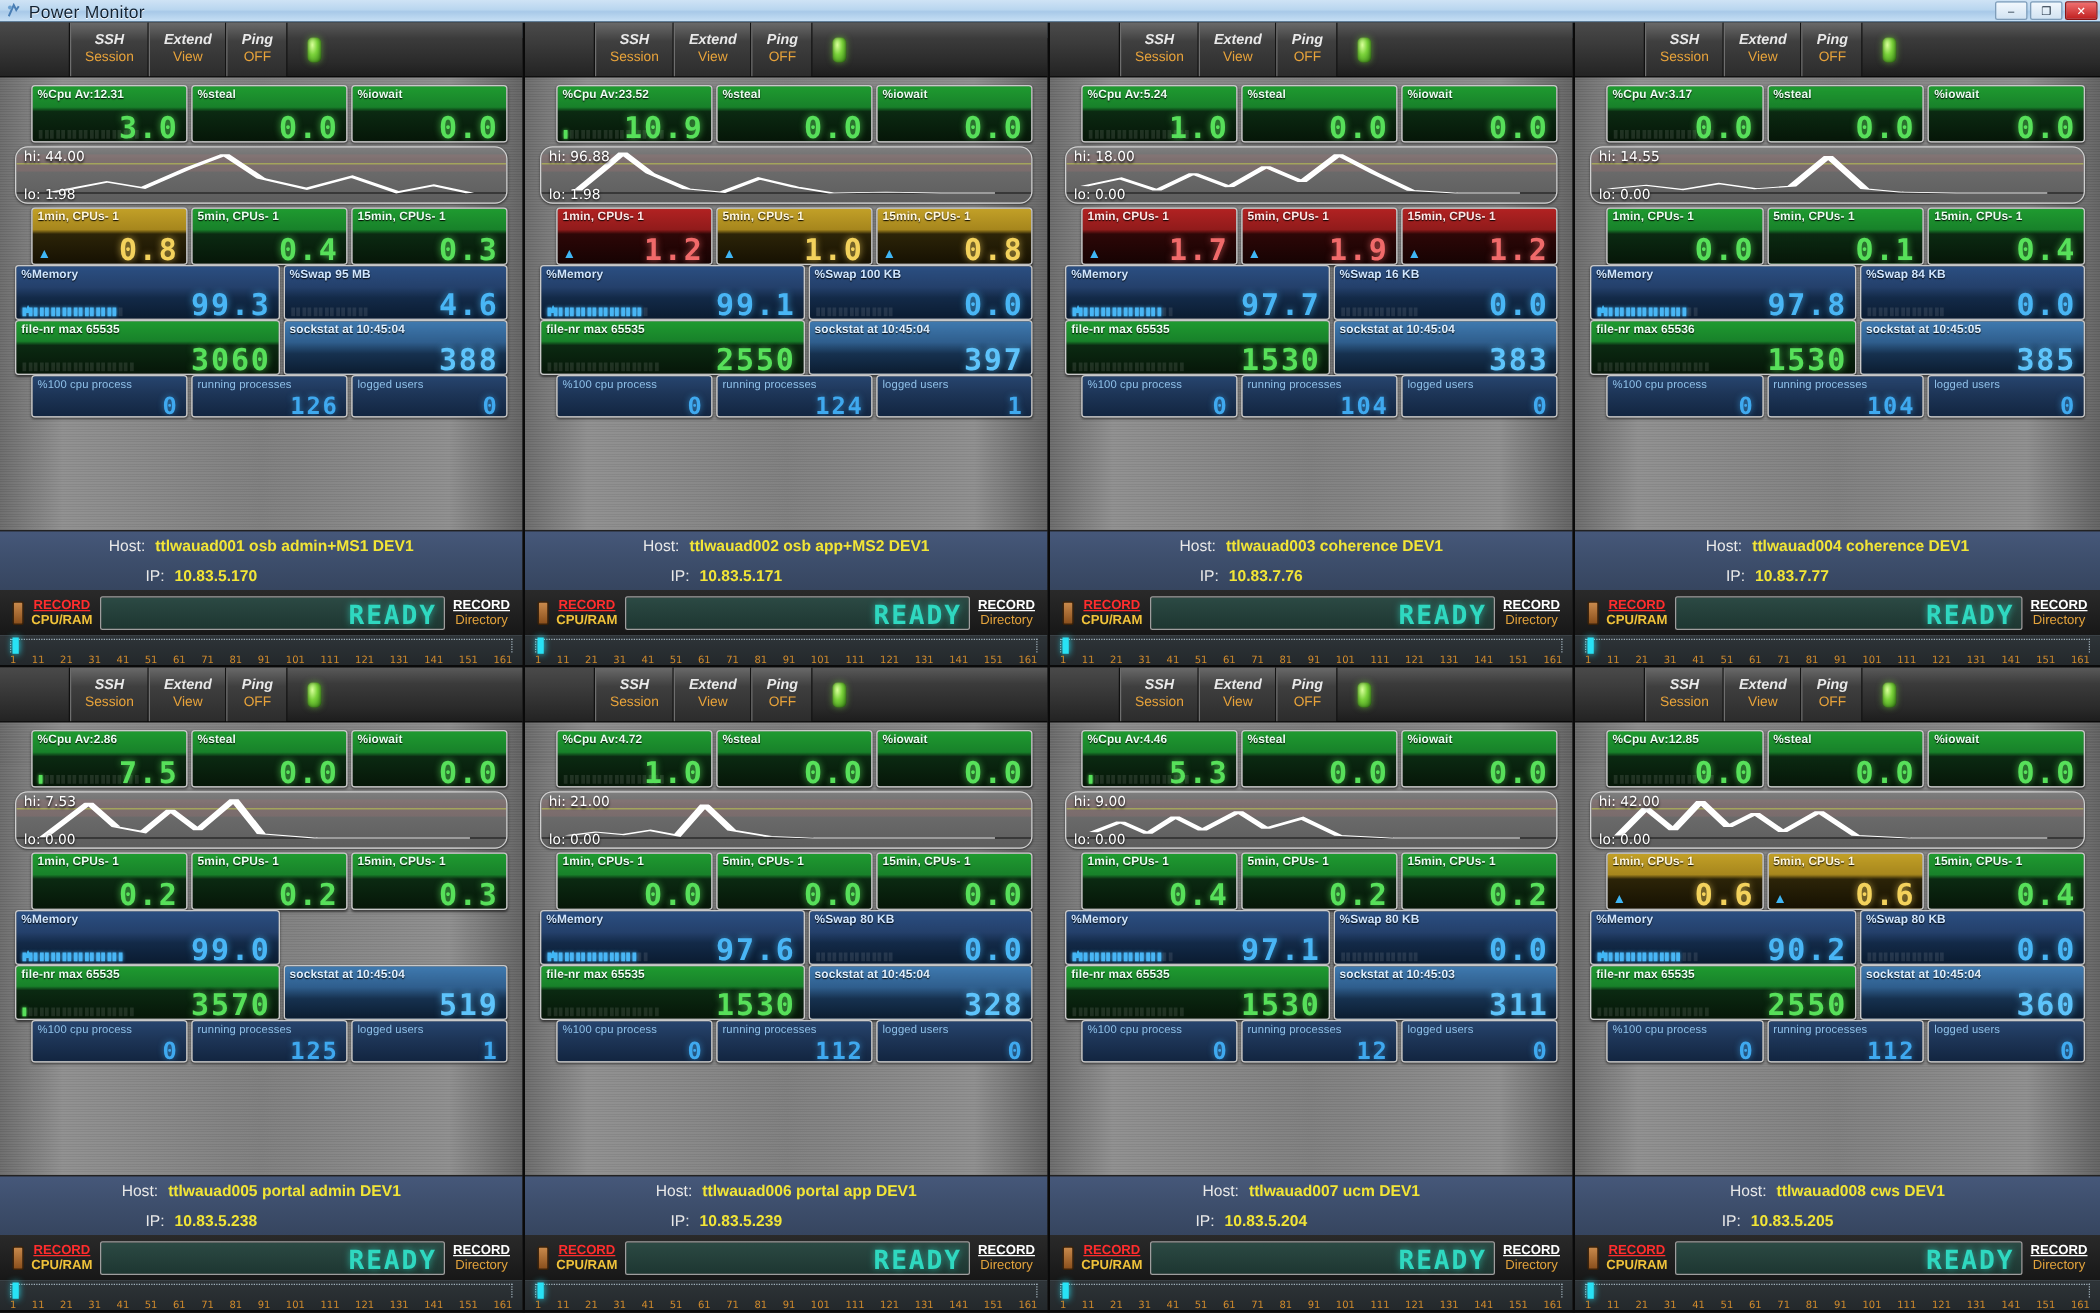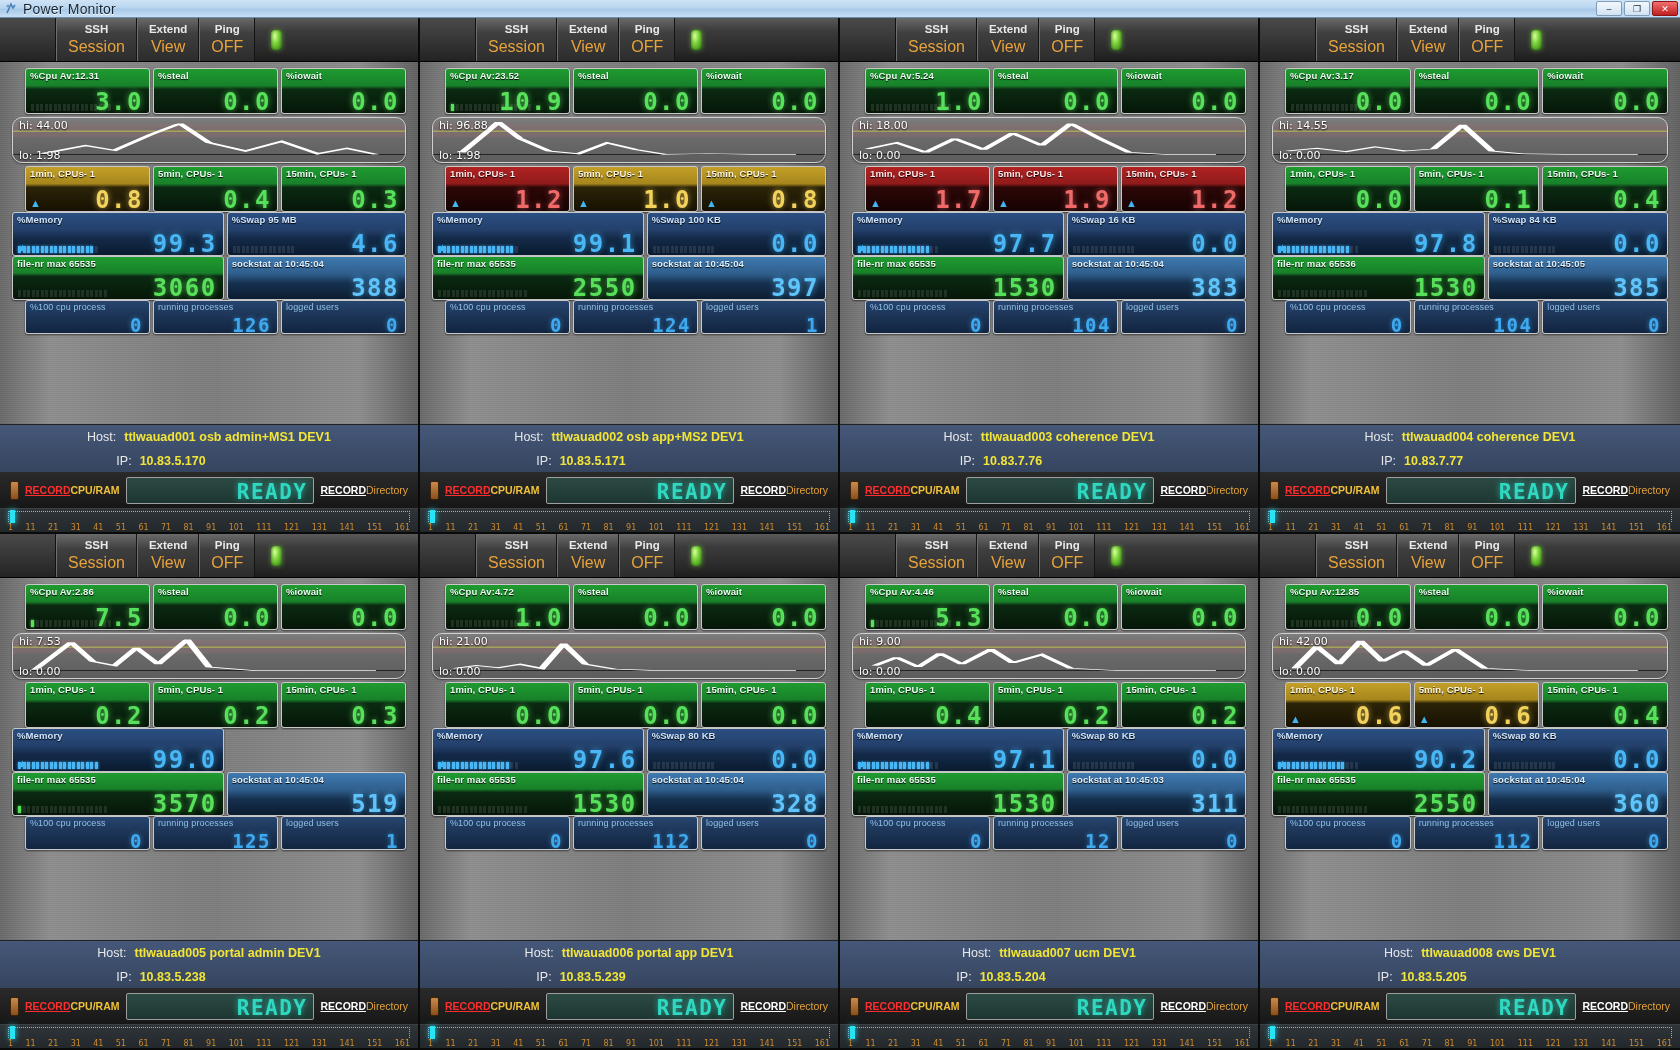--- a/index.html
+++ b/index.html
@@ -43,22 +43,22 @@
   .menubar{ height:44px; flex:0 0 auto; position:relative;
     background:linear-gradient(180deg,#5a5a5a 0%,#3b3b3b 30%,#2a2a2a 75%,#1d1d1d 100%);
     border-bottom:1px solid #000;
     display:flex; align-items:center; }
   .menubar .mleft{ width:56px; height:100%;
     background:linear-gradient(180deg,#4a4a4a,#232323); border-right:1px solid #111;}
   .menuitem{ height:100%; display:flex; flex-direction:column; align-items:center; justify-content:center;
     padding:0 11px; line-height:1.25; position:relative;}
   .menuitem.raised{ background:linear-gradient(180deg,#6a6a6a 0%,#3f3f3f 35%,#2c2c2c 100%);
     border-left:1px solid #6e6e6e; border-right:1px solid #141414;}
-  .menuitem .top{ font-size:11.5px; color:#e9e9e9; font-weight:600; }
-  .menuitem .bot{ font-size:16px; color:#e8a33a; }
+  .menuitem .top{ font-size:11.5px; color:#e9e9e9; font-weight:600;font-style:italic; }
+  .menuitem .bot{ font-size:11px; color:#e8a33a; }
   .led{ width:11px; height:20px; margin-left:16px; border-radius:4px;
     background:radial-gradient(ellipse at 35% 30%, #d8ff9a 0%, #7ad23a 40%, #2f7a12 100%);
     box-shadow:0 0 5px rgba(120,220,60,.55), inset 0 0 3px rgba(0,0,0,.5);}
 
   
   .pbody{ flex:1 1 auto; position:relative;
     background:
       repeating-linear-gradient(180deg, rgba(255,255,255,.035) 0 1px, rgba(0,0,0,.035) 1px 2px),
       linear-gradient(90deg,#6a6a6a 0,#8e8e8e 12%,#7d7d7d 50%,#8d8d8d 86%,#616161 100%);
     padding:6px 12px 0 12px; }
@@ -125,21 +125,21 @@
   .hostrow .lbl{ font-size:12.5px; color:#e8e8e8; }
   .hostrow .val{ font-size:12.5px; color:#f2e536; font-weight:600; }
   .hostrow.ip .lbl{ margin-left:-96px; }
 
   
   .recbar{ flex:0 0 auto; height:36px; position:relative;
     background:linear-gradient(180deg,#2a2a2a,#171717); display:flex; align-items:center;
     padding:0 10px; gap:6px; }
   .cassette{ width:9px; height:19px; border-radius:2px;
     background:linear-gradient(180deg,#c98a4c,#8a4f1c); border:1px solid #3c2208;}
-  .reclabel{ display:flex; flex-direction:row; align-items:center; line-height:1.15; }
+  .reclabel{ display:flex; flex-direction:column; align-items:center; line-height:1.15; }
   .reclabel .a{ font-size:10.5px; font-weight:bold; color:#ff2d2d; text-decoration:underline;}
   .reclabel .b{ font-size:10.5px; font-weight:bold; color:#f0c23a;}
   .reclabel.dir .a{ color:#ffffff; }
   .reclabel.dir .b{ color:#e3a33c; font-weight:normal;}
   .readybox{ flex:1 1 auto; height:27px; border:1px solid #9e9e9e; border-radius:2px;
     background:linear-gradient(180deg,#2c4a44,#1d3631); position:relative;}
   .readybox .txt{ position:absolute; right:6px; bottom:-1px; font-family:"DejaVu Sans Mono", monospace;
     font-size:21px; font-weight:bold; color:#2fd8c0; letter-spacing:1.5px;
     text-shadow:0 0 6px rgba(47,216,192,.7);}
 

